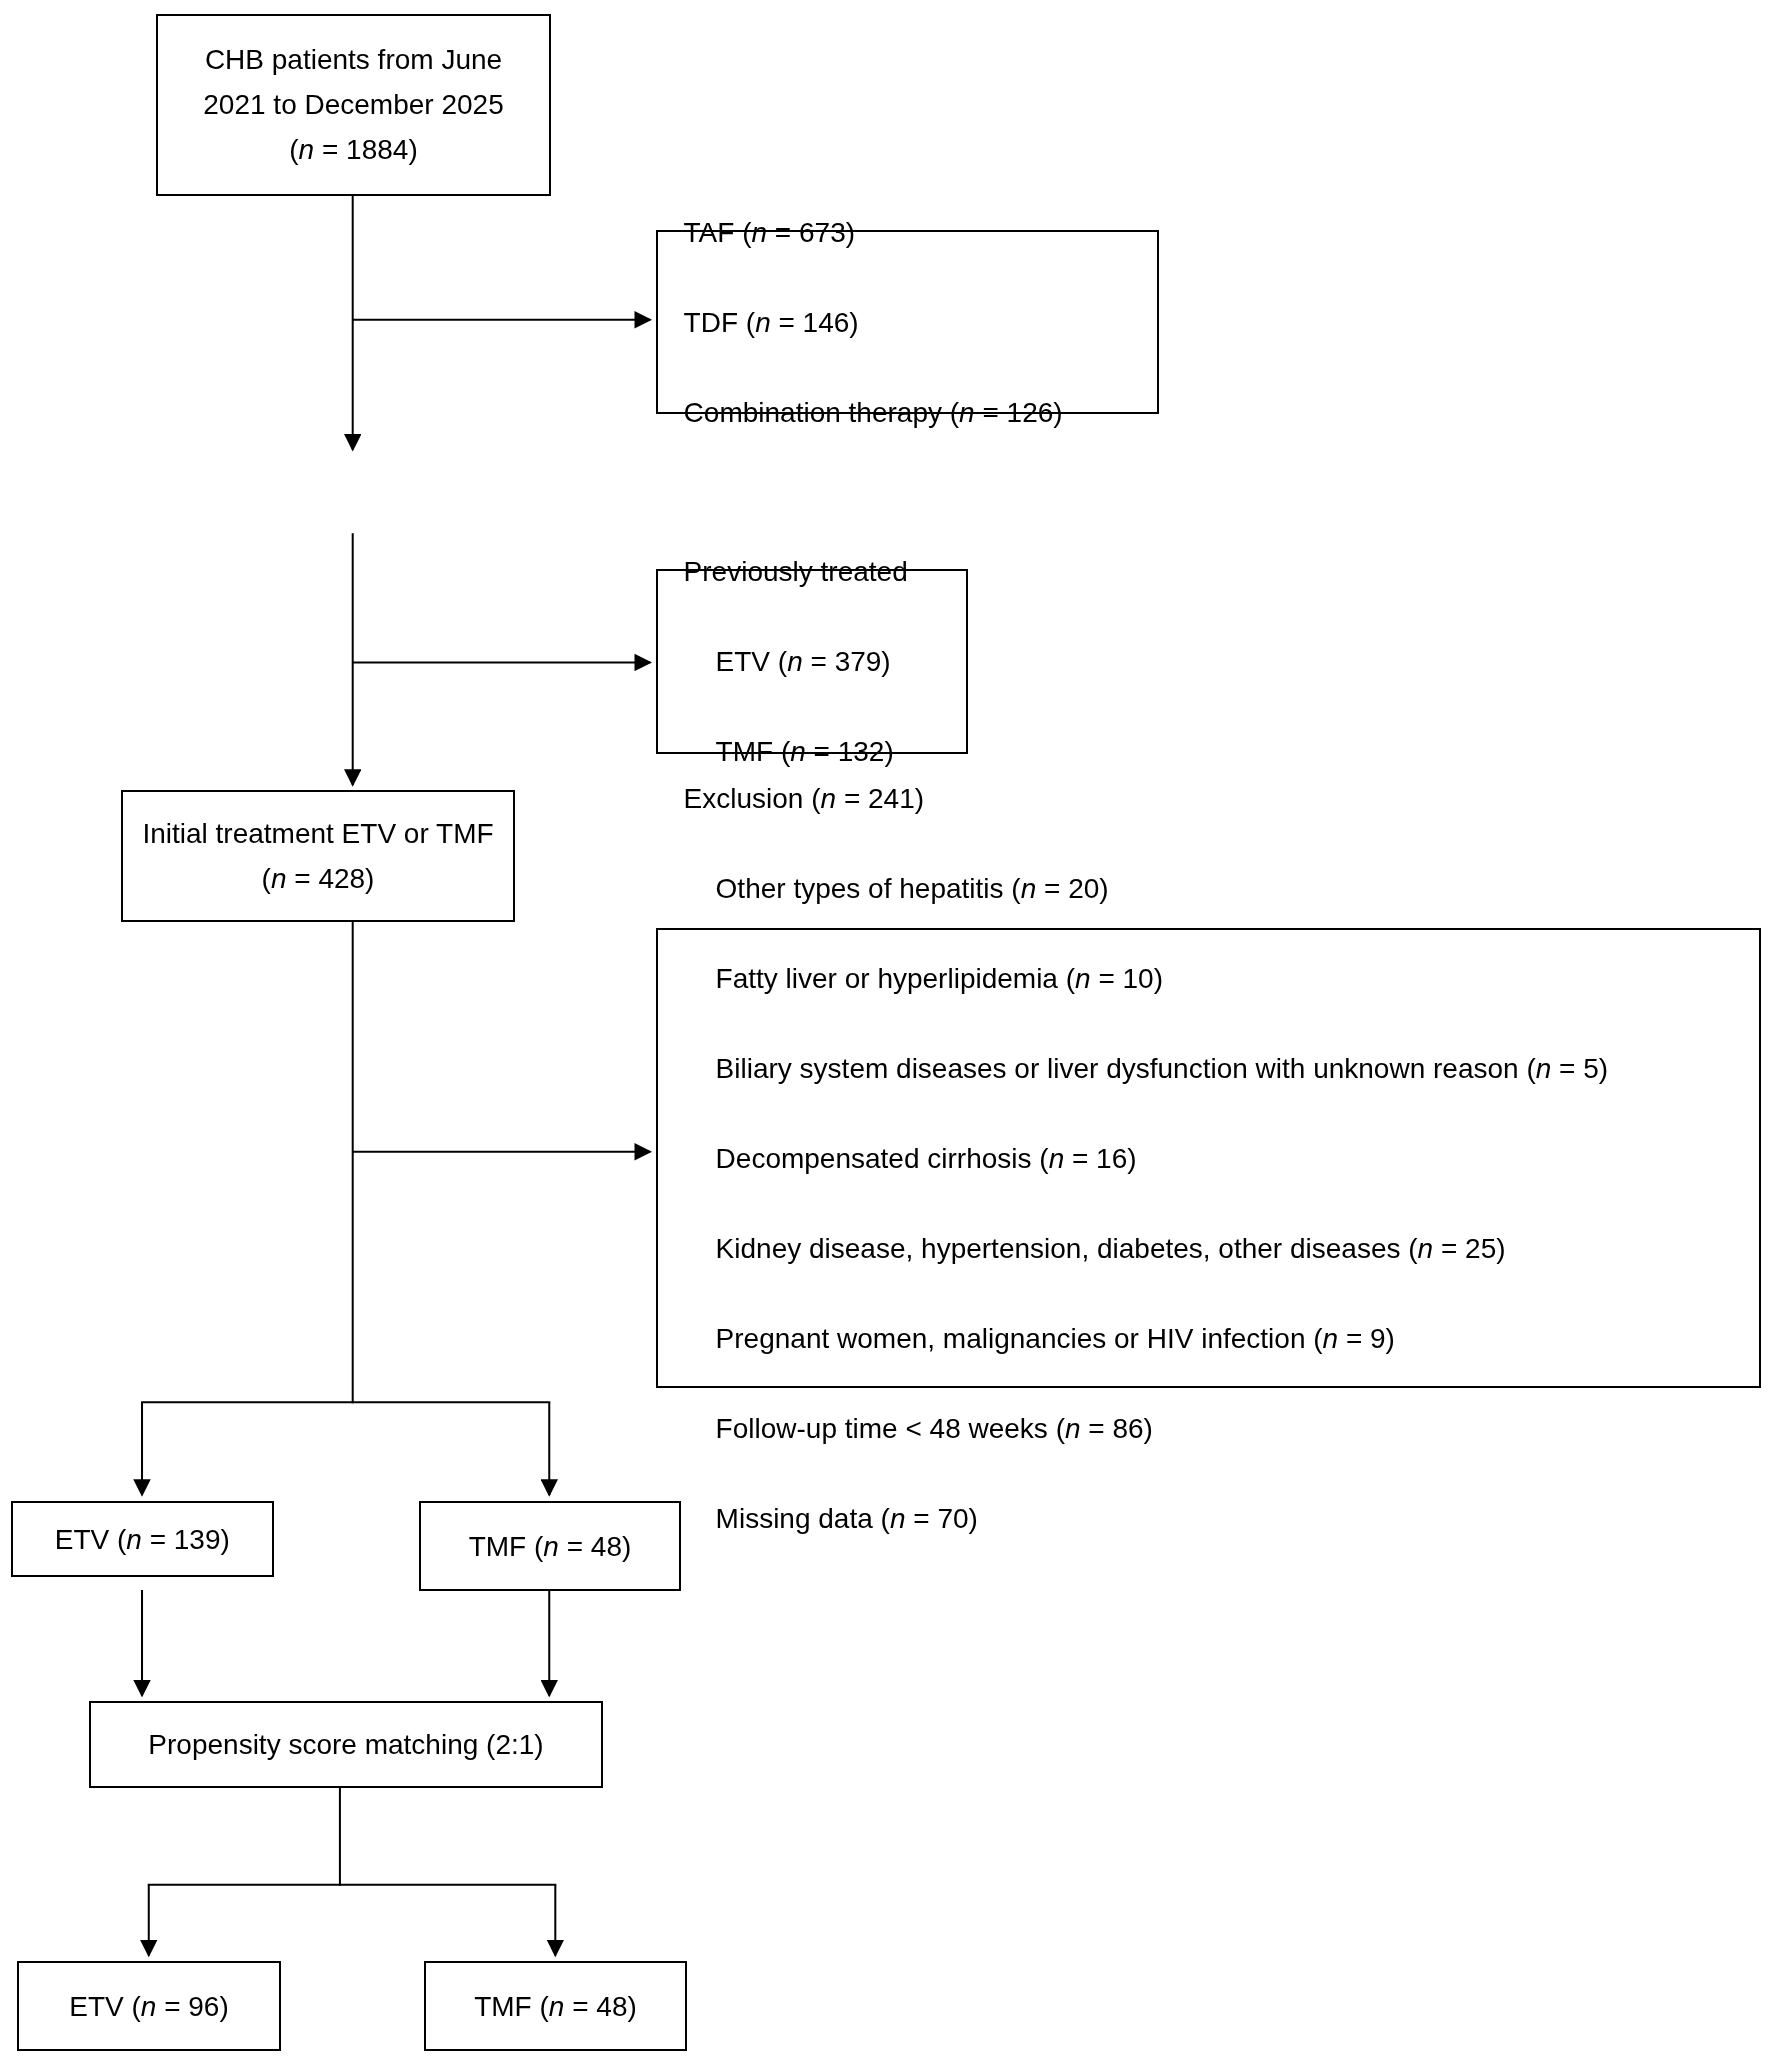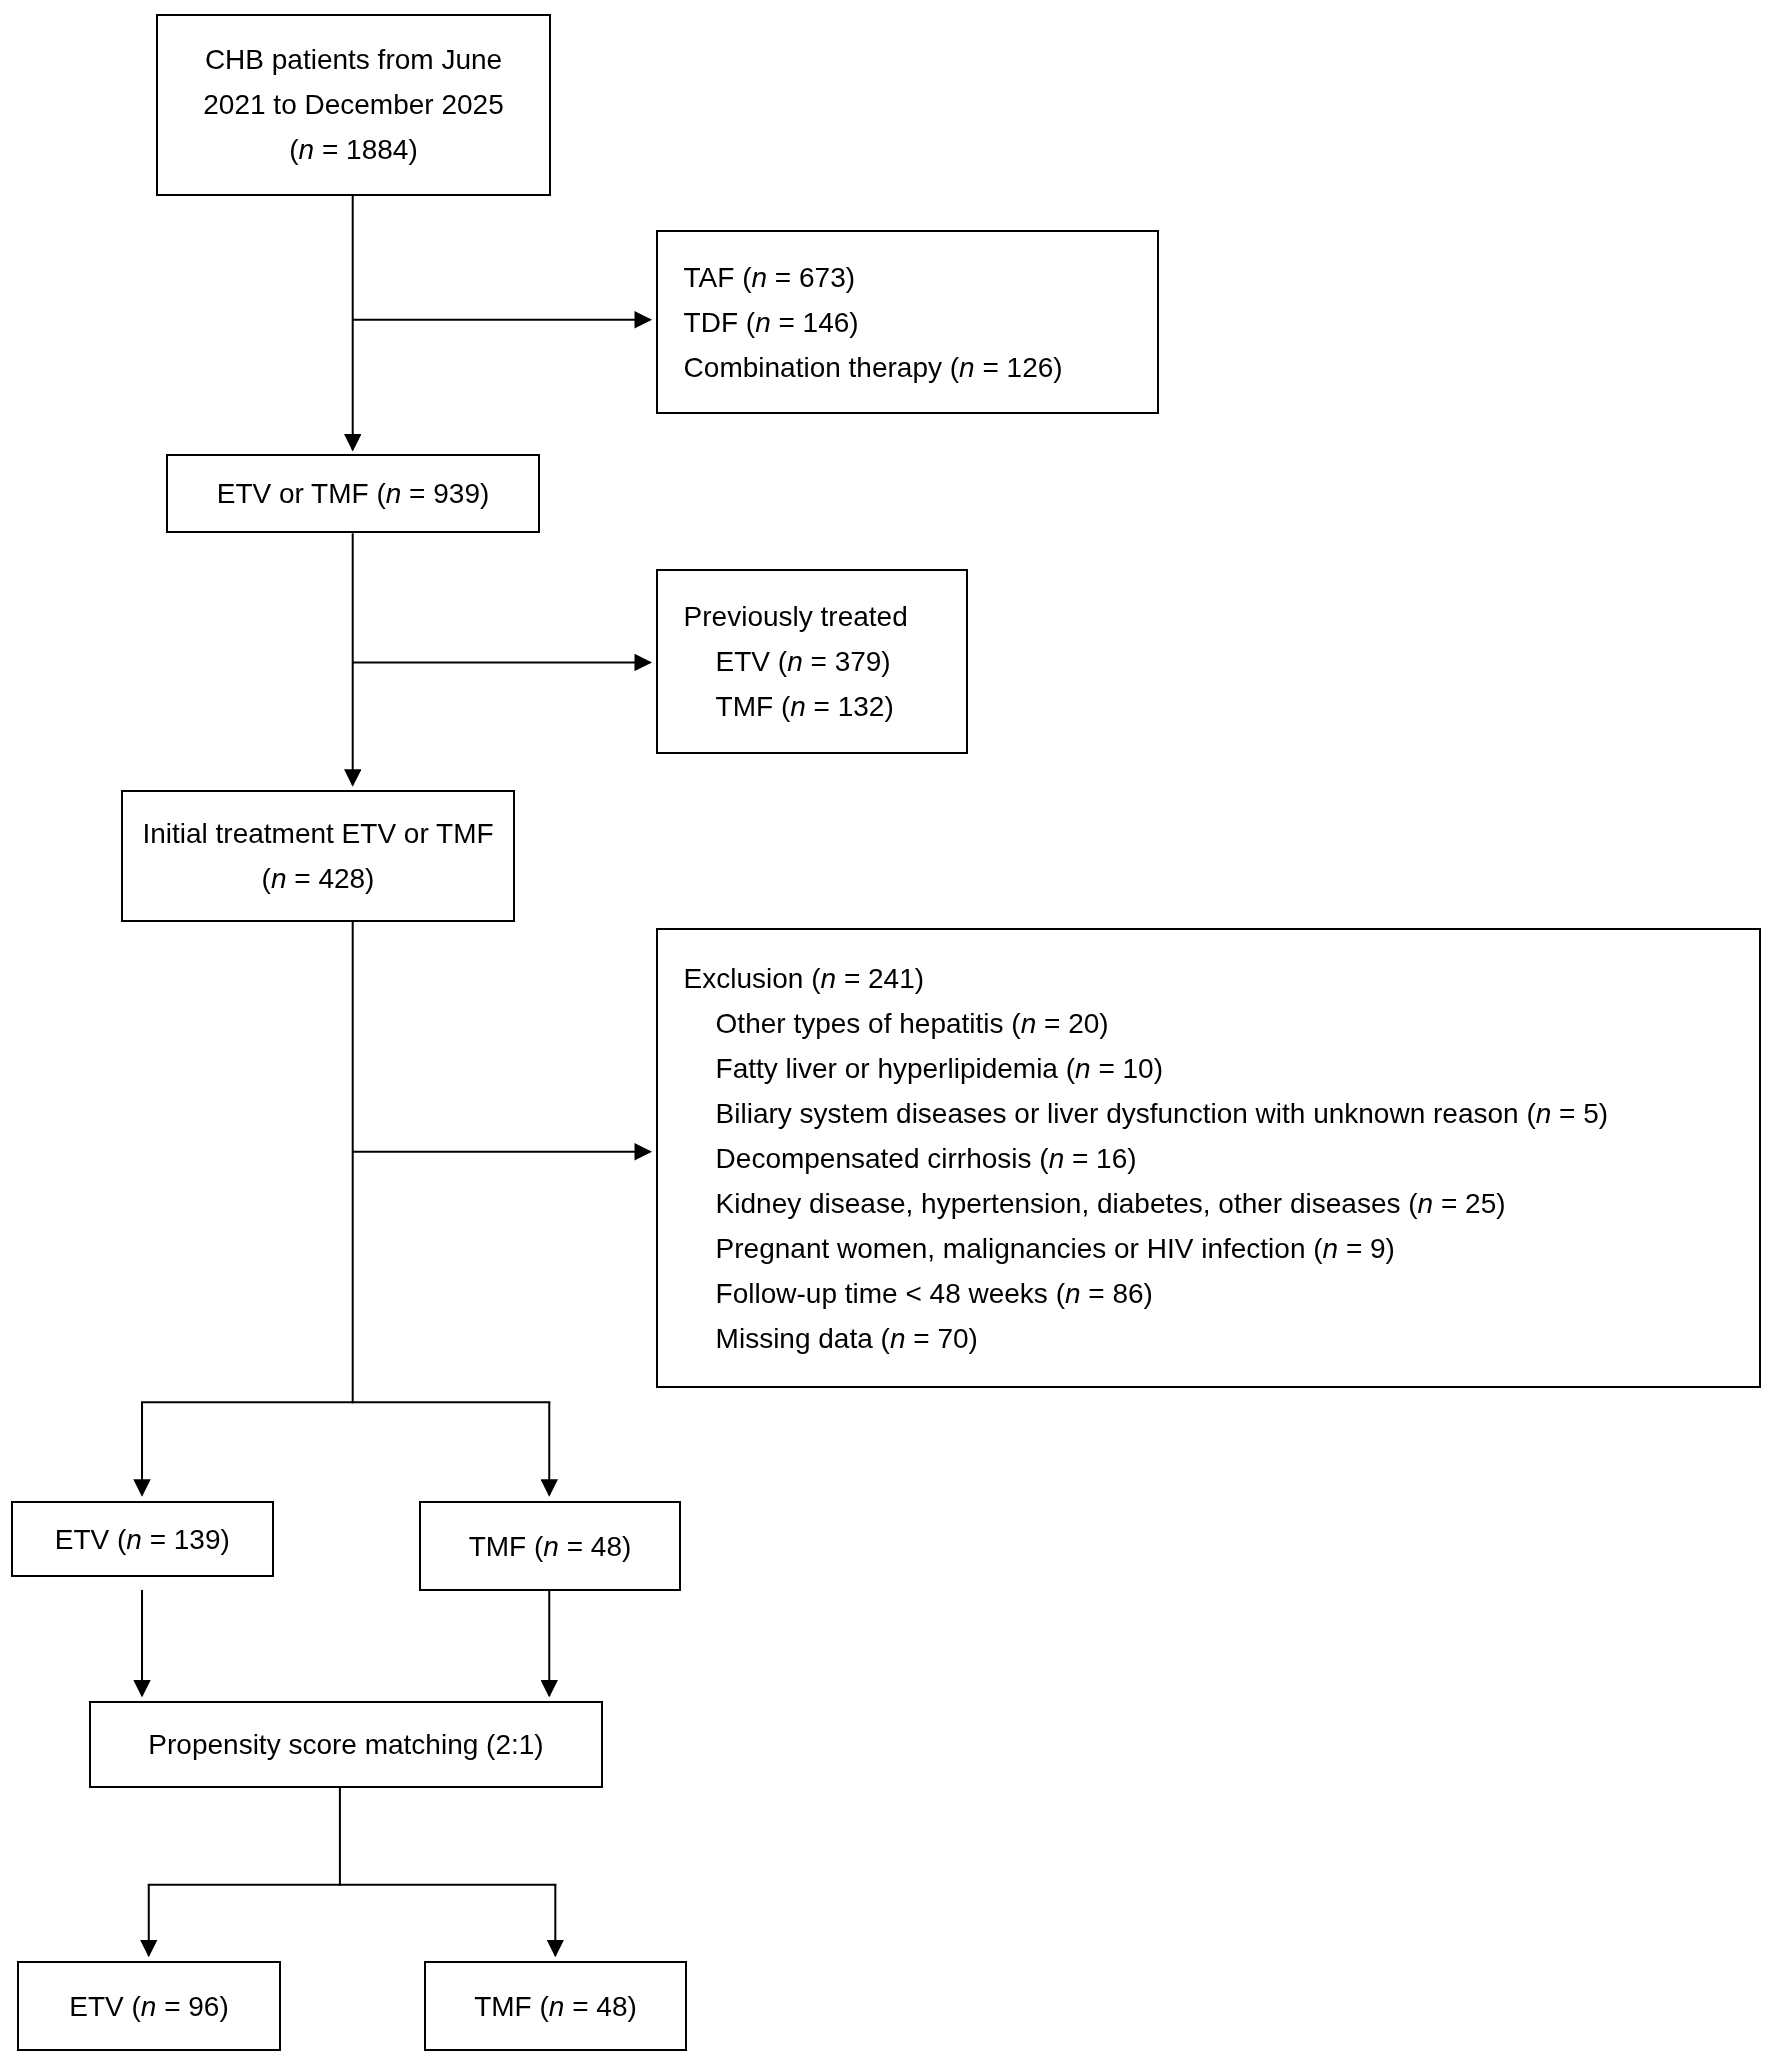--- a/index.html
+++ b/index.html
@@ -28,20 +28,21 @@
   }
   .box.center {
     align-items: center;
     text-align: center;
   }
   .box.left {
     align-items: stretch;
     text-align: left;
     padding-left: 25.6px;
     padding-right: 16px;
+    gap: 45px;
   }
   .tline { white-space: nowrap; }
   .box.center .tline { white-space: normal; }
   .indent { padding-left: 32px; }
   i { font-style: italic; }
   #connectors {
     position: absolute;
     left: 0;
     top: 0;
     pointer-events: none;
@@ -93,23 +94,20 @@
     <div class="tline">2021 to December 2025</div>
     <div class="tline">(<i>n</i> = 1884)</div>
   </div>
 
   <div class="box left" style="left:656px; top:230px; width:503px; height:184px;">
     <div class="tline">TAF (<i>n</i> = 673)</div>
     <div class="tline">TDF (<i>n</i> = 146)</div>
     <div class="tline">Combination therapy (<i>n</i> = 126)</div>
   </div>
 
-  <div class="box center" style="left:166px; top:454px; width:374px; height:79px;">
-    <div class="tline">ETV or TMF (<i>n</i> = 939)</div>
-  </div>
 
   <div class="box left" style="left:656px; top:569px; width:312px; height:185px;justify-content:center;">
     <div class="tline">Previously treated</div>
     <div class="tline indent">ETV (<i>n</i> = 379)</div>
     <div class="tline indent">TMF (<i>n</i> = 132)</div>
   </div>
 
   <div class="box center" style="left:121px; top:790px; width:394px; height:132px;">
     <div class="tline">Initial treatment ETV or TMF</div>
     <div class="tline">(<i>n</i> = 428)</div>

